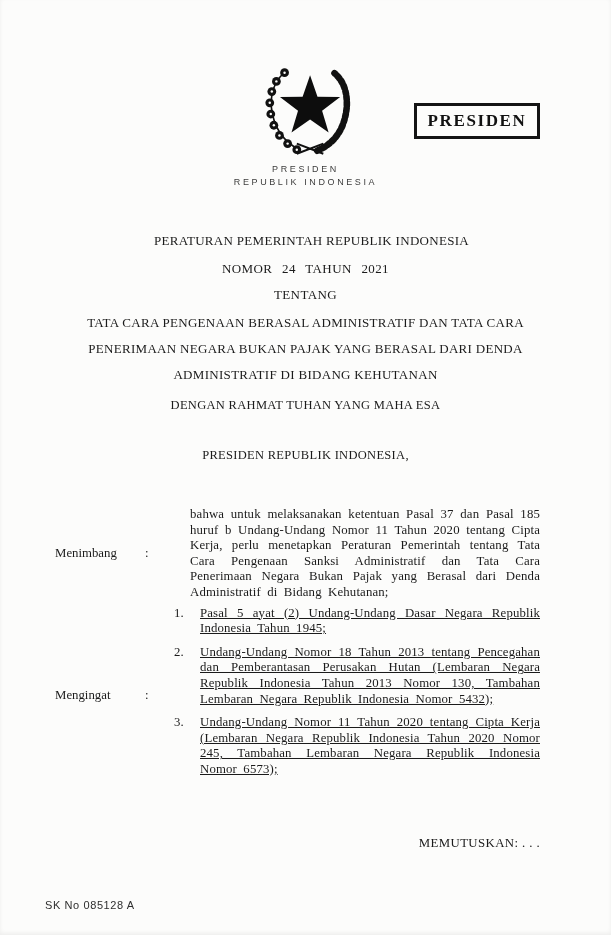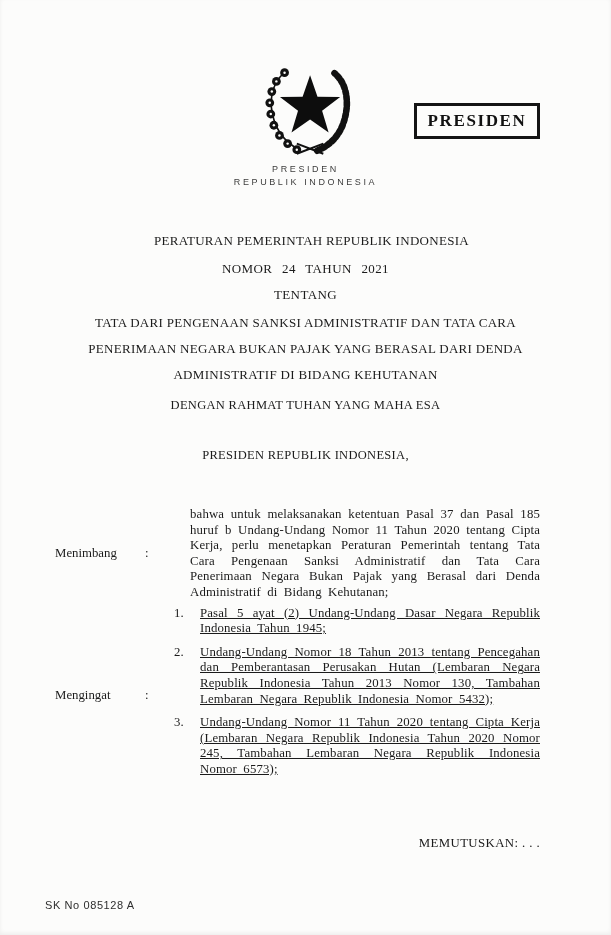--- a/index.html
+++ b/index.html
@@ -111,21 +111,21 @@
   <div class="letterhead">
     <div>PRESIDEN</div>
     <div>REPUBLIK INDONESIA</div>
   </div>
 
   <div class="stamp">PRESIDEN</div>
 
   <div class="center-line t-type">PERATURAN PEMERINTAH REPUBLIK INDONESIA</div>
   <div class="center-line t-number">NOMOR 24 TAHUN 2021</div>
   <div class="center-line t-about">TENTANG</div>
-  <div class="center-line t-subject">TATA DARI PENGENAAN SANKSI ADMINISTRATIF DAN TATA CARA
+  <div class="center-line t-subject">TATA CARA PENGENAAN BERASAL ADMINISTRATIF DAN TATA CARA
 PENERIMAAN NEGARA BUKAN PAJAK YANG BERASAL DARI DENDA
 ADMINISTRATIF DI BIDANG KEHUTANAN</div>
   <div class="center-line t-invocation">DENGAN RAHMAT TUHAN YANG MAHA ESA</div>
   <div class="center-line t-issuer">PRESIDEN REPUBLIK INDONESIA,</div>
 
   <div class="clauses">
 
     <div class="clause-row">
       <div class="clause-label">Menimbang</div>
       <div class="clause-colon">:</div>

